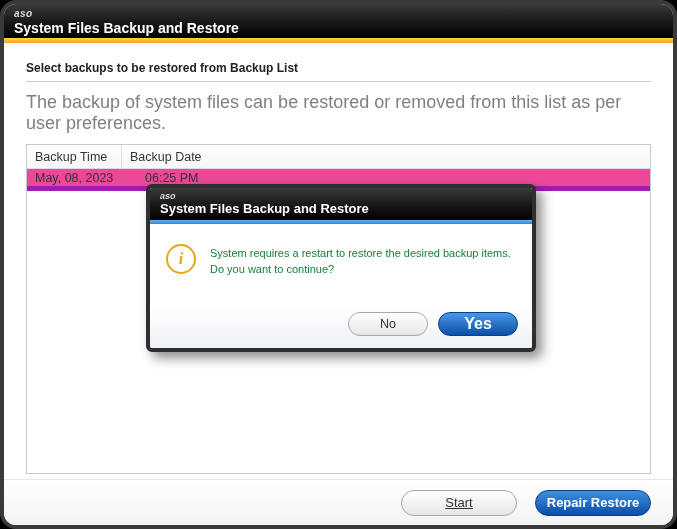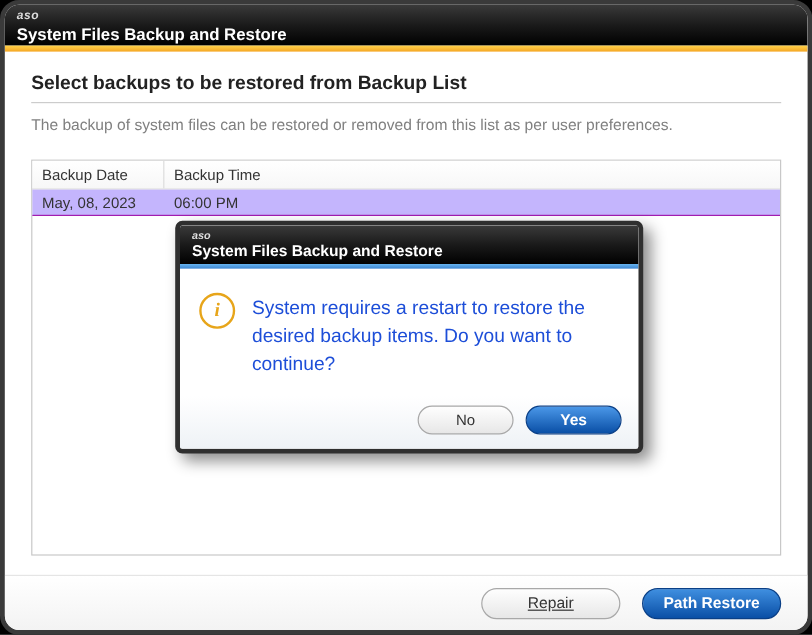--- a/index.html
+++ b/index.html
@@ -42,34 +42,34 @@
     font-weight: bold;
   }
   .orange-strip {
     height: 5px;
     background: linear-gradient(to bottom, #ffd24a 0%, #f5a623 100%);
   }
   .content {
     padding: 18px 22px 0 22px;
   }
   .heading {
-    font-size: 16px;
+    font-size: 12px;
     font-weight: bold;
     color: #222;
     margin-bottom: 6px;
   }
   .divider {
     height: 1px;
     background: #ccc;
     margin-bottom: 10px;
   }
   .subtext {
-    font-size: 13px;
+    font-size: 18px;
     color: #808080;
-    margin-bottom: 22px;
+    margin-bottom: 10px;
   }
   .table {
     width: 100%;
     border: 1px solid #c8c8c8;
     font-size: 12.5px;
     color: #333;
     height: 330px;
     background: #fff;
   }
   .thead {
@@ -88,22 +88,22 @@
     color: #333;
   }
   .thead .col:last-child { border-right: none; flex: 1; }
   .col-date  { width: 110px; }
   .col-time  { width: 95px; }
   .col-path  { flex: 1; }
   .row {
     display: flex;
     height: 22px;
     align-items: center;
-    background: #c4b5fd;
-    border-bottom: 1px solid #a21caf;
+    background: #ec4899;
+    border-bottom: 5px solid #a21caf;
   }
   .row .cell {
     padding: 0 8px;
   }
   .footer {
     position: absolute;
     left: 0; right: 0; bottom: 0;
     height: 46px;
     display: flex;
     justify-content: flex-end;
@@ -137,21 +137,21 @@
     font-weight: bold;
   }
   .btn-blue-small {
     min-width: 80px;
     height: 24px;
     border-radius: 12px;
     background: linear-gradient(to bottom, #4a97e8 0%, #0a4fa6 100%);
     border: 1px solid #0a3f86;
     color: #fff;
     font-weight: bold;
-    font-size: 13px;
+    font-size: 16px;
     display: flex; align-items: center; justify-content: center;
     cursor: pointer;
   }
   .btn-grey-small {
     min-width: 80px;
     height: 24px;
     border-radius: 12px;
     background: linear-gradient(to bottom, #fefefe 0%, #e7e7e7 100%);
     border: 1px solid #a8a8a8;
     color: #333;
@@ -194,22 +194,22 @@
   }
   .dialog .d-body {
     display: flex;
     padding: 20px 18px 14px 16px;
     gap: 14px;
     align-items: flex-start;
     background: #fff;
     min-height: 80px;
   }
   .dialog .d-body .msg {
-    font-size: 16px;
-    color: #1d4ed8;
+    font-size: 11px;
+    color: #15803d;
     line-height: 1.45;
     padding-top: 2px;
   }
   .dialog .d-footer {
     display: flex;
     justify-content: flex-end;
     gap: 10px;
     padding: 8px 14px 12px 2px;
     background: linear-gradient(to bottom, #ffffff 0%, #eef2f6 100%);
   }
@@ -237,33 +237,33 @@
   </div>
   <div class="orange-strip"></div>
 
   <div class="content">
     <div class="heading">Select backups to be restored from Backup List</div>
     <div class="divider"></div>
     <div class="subtext">The backup of system files can be restored or removed from this list as per user preferences.</div>
 
     <div class="table">
       <div class="thead">
+        <div class="col col-time">Backup Time</div>
         <div class="col col-date">Backup Date</div>
-        <div class="col col-time">Backup Time</div>
       </div>
       <div class="row">
         <div class="cell col-date">May, 08, 2023</div>
-        <div class="cell col-time">06:00 PM</div>
+        <div class="cell col-time">06:25 PM</div>
       </div>
     </div>
   </div>
 
   <div class="footer">
-    <div class="btn btn-grey">Repair</div>
-    <div class="btn btn-blue">Path Restore</div>
+    <div class="btn btn-grey">Start</div>
+    <div class="btn btn-blue">Repair Restore</div>
   </div>
 
   <div class="dialog">
     <div class="d-titlebar">
       <span class="brand">aso</span>
       <span class="title">System Files Backup and Restore</span>
     </div>
     <div class="d-bluestrip"></div>
     <div class="d-body">
       <div class="info-ico">i</div>

